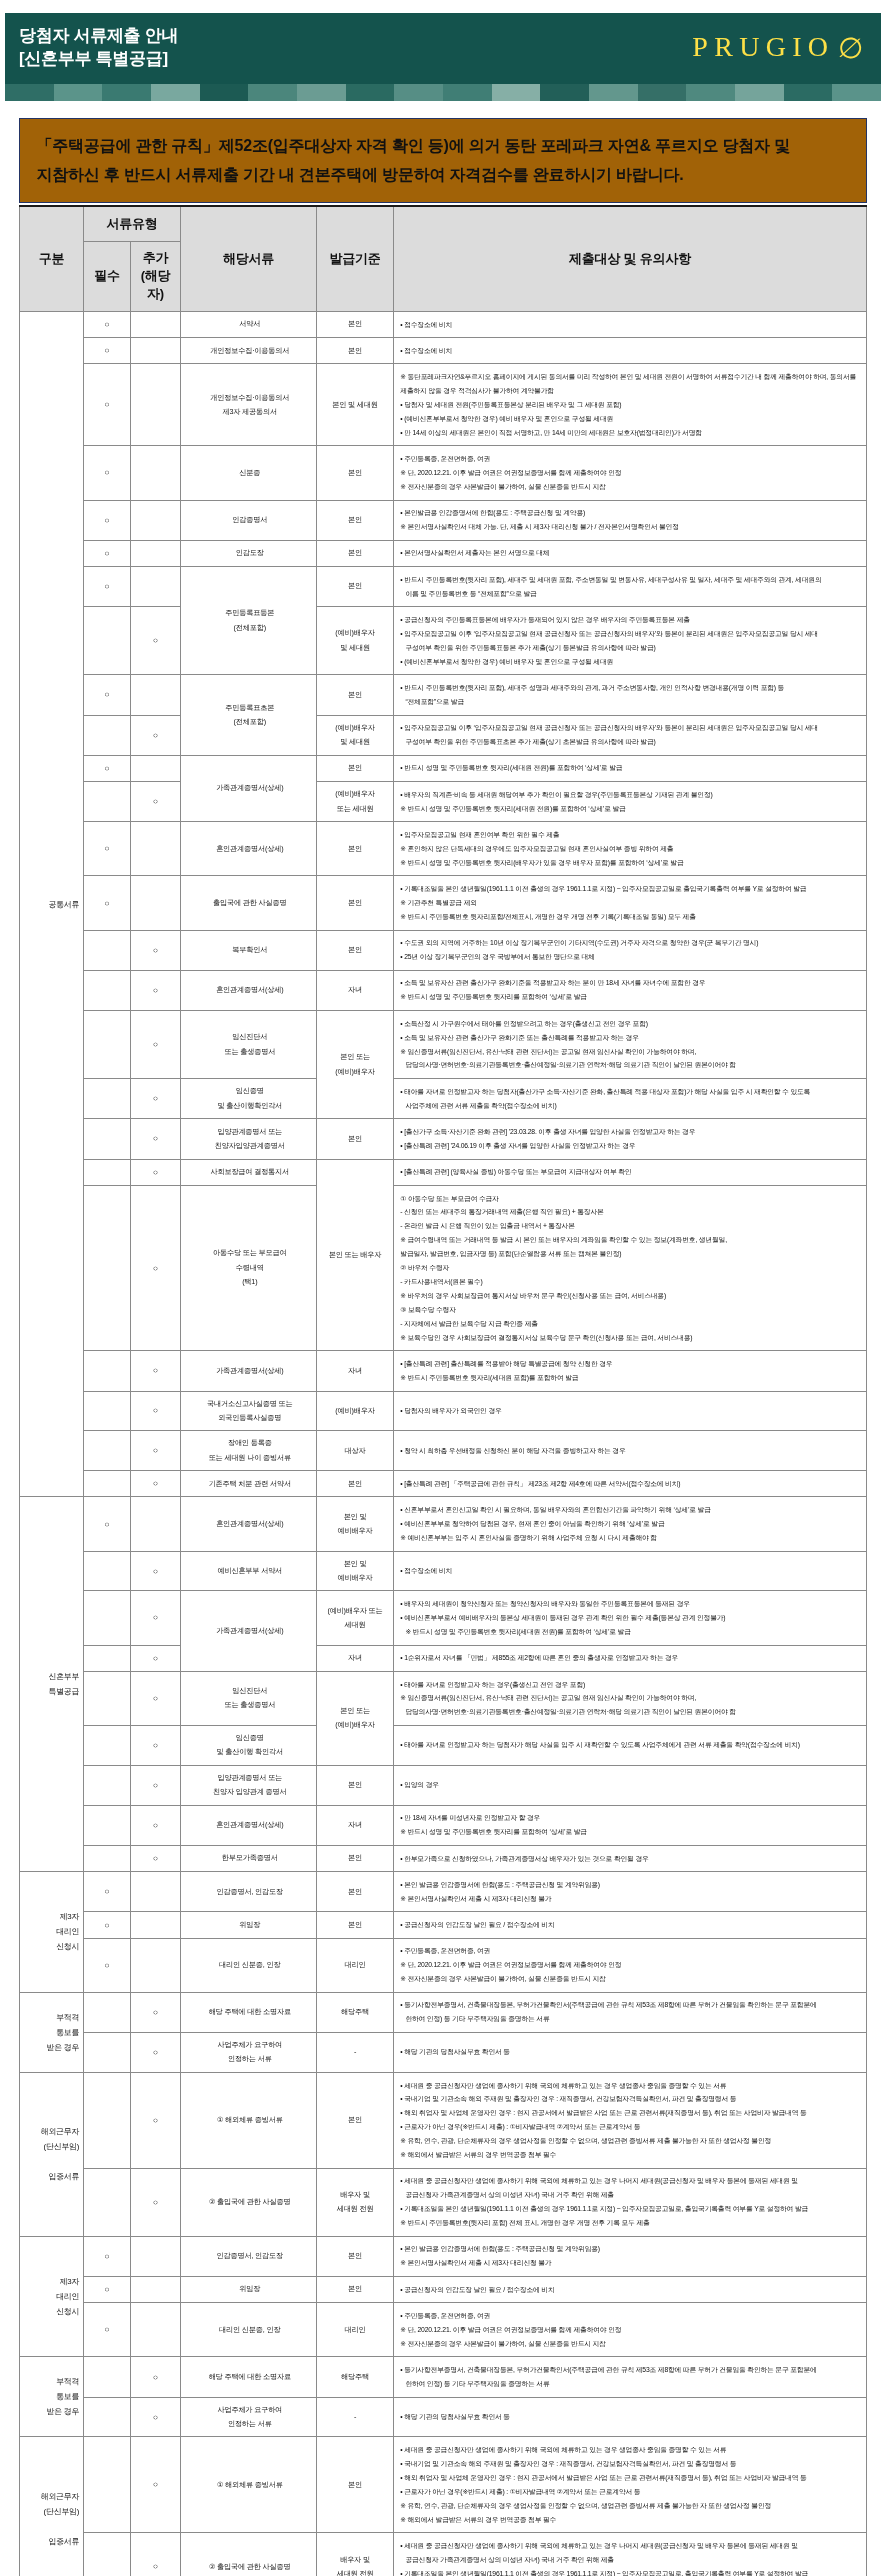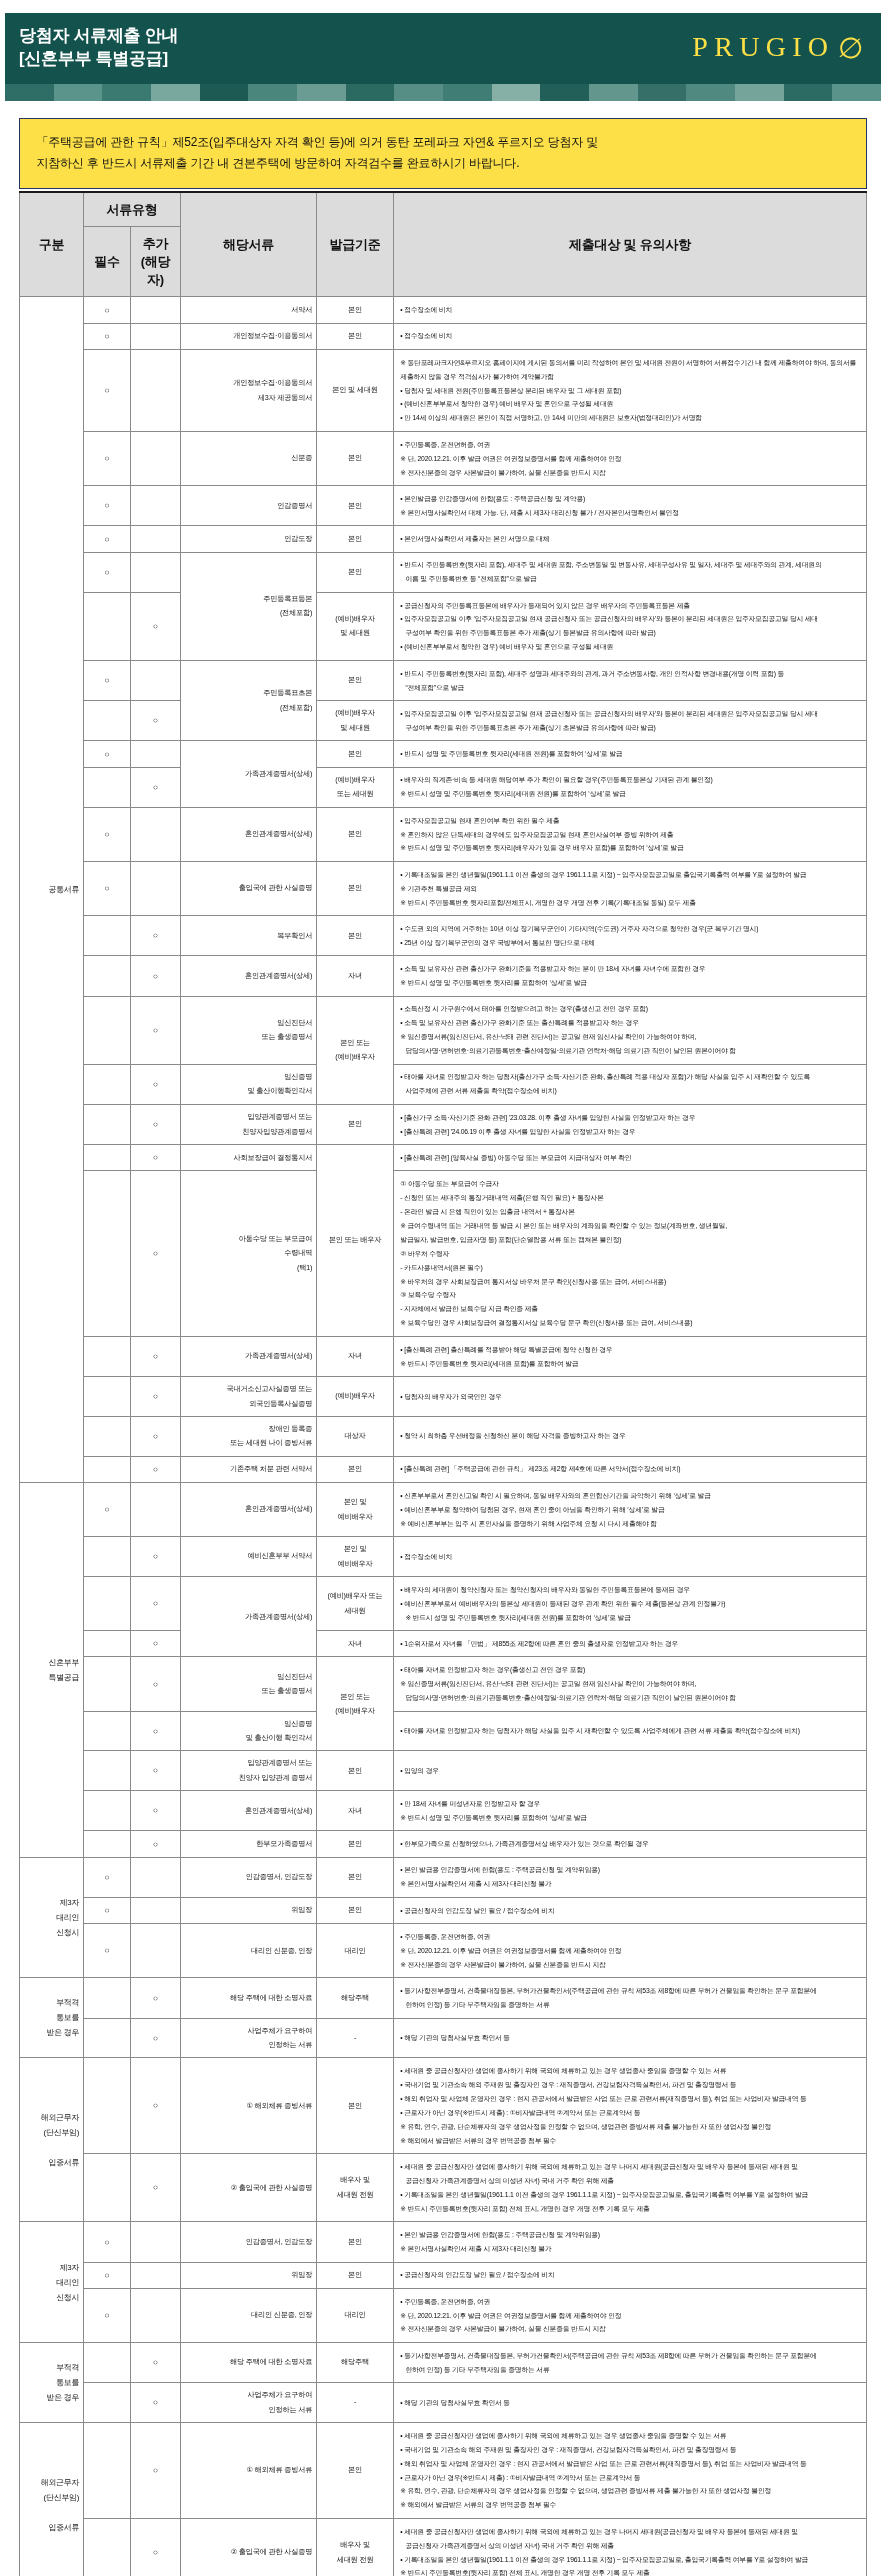--- a/index.html
+++ b/index.html
@@ -20,22 +20,22 @@
     font-family:"Liberation Serif","DejaVu Serif",serif;
     color:#fde047; font-size:28px; letter-spacing:6.3px; font-weight:500;
     display:flex; align-items:flex-start; gap:3.8px; white-space:nowrap;
   }
   .brand .brand-symbol{font-size:29px; letter-spacing:0; transform:rotate(8deg);}
   .strip{display:flex; height:16.4px; width:100%;}
   .strip-block{flex:1 1 auto; height:100%;}
   
   .intro-box{
     margin:17.6px 14px 0 14px;
-    border:1.9px solid #233465; background:#fde047;
-    padding:12.6px 16.4px; font-size:12px; font-weight:normal; line-height:1.8;
+    border:1.9px solid #233465; background:#a16207;
+    padding:12.6px 16.4px; font-size:16px; font-weight:bold; line-height:1.8;
     letter-spacing:-0.2px;
   }
   
   .section-title{
     margin:19px 15px 7.6px 15px; font-size:10px; font-weight:bold; letter-spacing:-0.2px;
   }
   .section-title .sq{font-size:8.8px; margin-right:2.5px;}
   
   .tbl-wrap{margin:2.5px 14px 0 14px;}
   table{
@@ -49,21 +49,21 @@
     padding:7.6px 2.5px; letter-spacing:-0.2px;
   }
   thead tr:first-child th{border-top:none;}
   col.c-group{width:64px;} col.c-req{width:47px;} col.c-add{width:50px;}
   col.c-doc{width:136px;} col.c-basis{width:77px;}
   td.col-group{
     text-align:right; font-size:7.9px; letter-spacing:-0.2px;
     white-space:pre-line; line-height:1.9; background:#fff;
   }
   td.col-mark{text-align:center; font-size:8.2px;}
-  td.col-doc{font-size:7.2px; text-align:right; padding-left:6.3px; white-space:pre-line; line-height:2.0; letter-spacing:-0.2px;}
+  td.col-doc{font-size:7.2px; text-align:center; padding-left:6.3px; white-space:pre-line; line-height:2.0; letter-spacing:-0.2px;}
   td.col-basis{text-align:center; white-space:pre-line; line-height:2.0; font-size:7.2px; letter-spacing:-0.2px;}
   td.col-notes{text-align:left; padding:5.7px 6.3px;}
   .note-line{
     white-space:pre-wrap; line-height:2.05; font-size:6.8px; letter-spacing:-0.2px; color:#0d0d0d;
   }
   tr.group-start td{border-top:1.9px solid #555;}
 </style>
 </head>
 <body>
 

